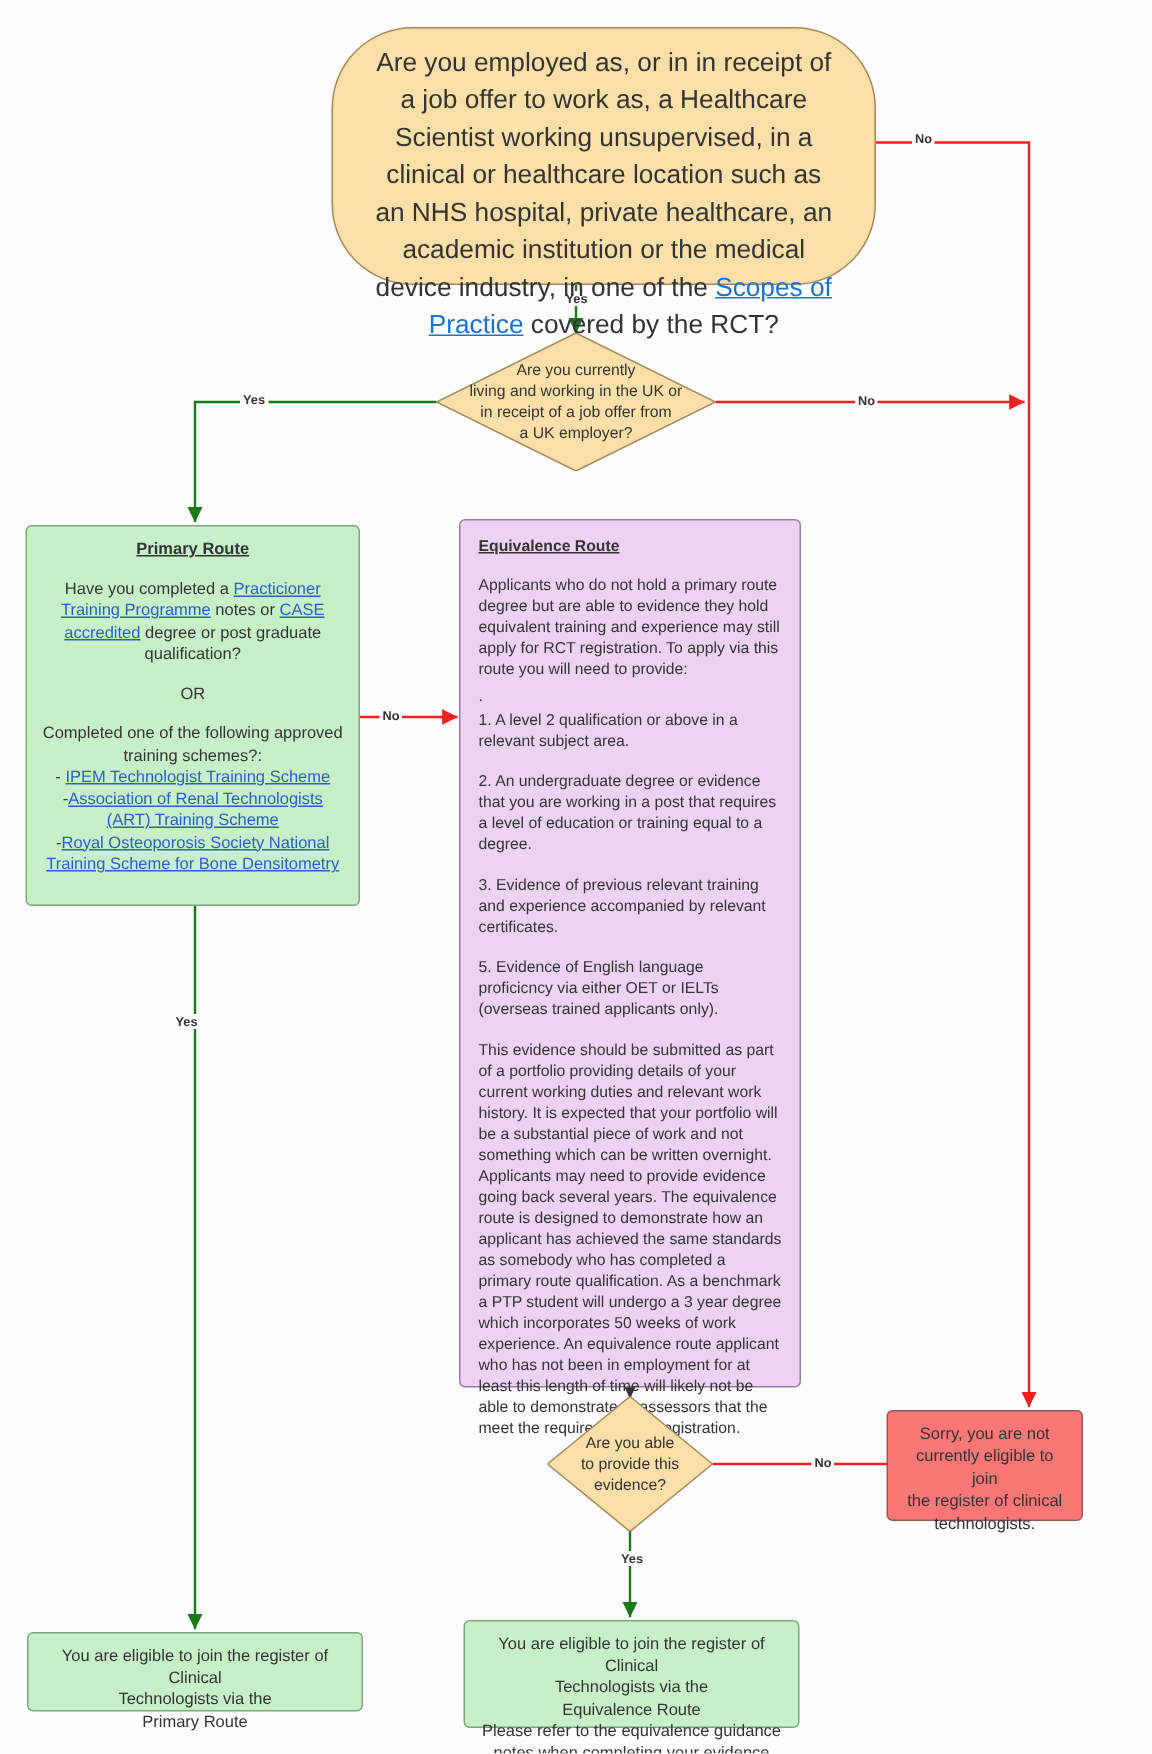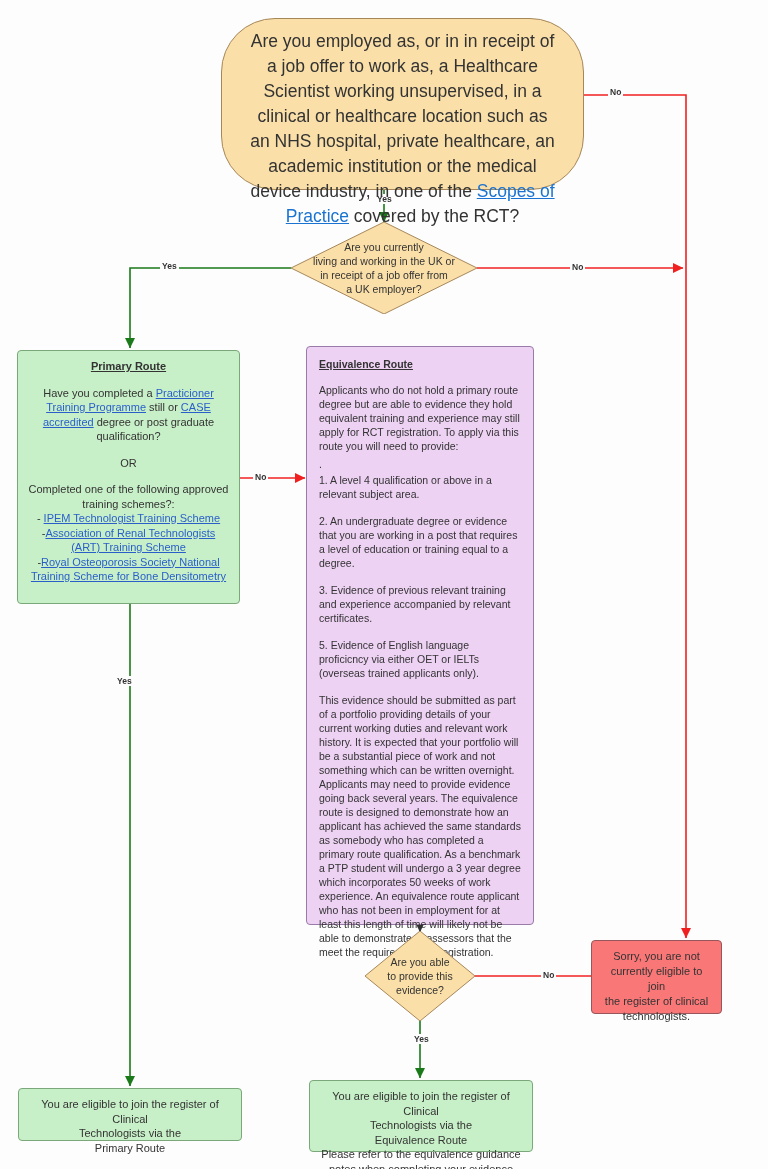--- a/index.html
+++ b/index.html
@@ -186,37 +186,37 @@
         <span>in receipt of a job offer from</span><br>
         <span>a UK employer?</span>
       </div>
     </div>
   </div>
 
   <div class="node node-box green-box" style="left:17px; top:350px; width:223px; height:254px;">
     <div class="inner">
       <span class="hdr">Primary Route</span>
       <span class="gap"></span>
-      <span>Have you completed a </span><a href="#">Practicioner Training Programme</a><span> still or </span><a href="#">CASE accredited</a><span> degree or post graduate qualification?</span>
+      <span>Have you completed a </span><a href="#">Practicioner Training Programme</a><span> notes or </span><a href="#">CASE accredited</a><span> degree or post graduate qualification?</span>
       <span class="gap"></span>
       <span class="b" style="display:block;">OR</span>
       <span class="gap"></span>
       <span style="display:block;">Completed one of the following approved training schemes?:</span>
       <span>- </span><a href="#">IPEM Technologist Training Scheme</a><br>
       <span>-</span><a href="#">Association of Renal Technologists (ART) Training Scheme</a><br>
       <span>-</span><a href="#">Royal Osteoporosis Society National Training Scheme for Bone Densitometry</a>
     </div>
   </div>
 
   <div class="node node-box purple-box" style="left:306px; top:346px; width:228px; height:579px;">
     <div class="inner">
       <span class="hdr" style="margin-bottom:12px;">Equivalence Route</span>
       <p class="para" style="margin-bottom:4px;">Applicants who do not hold a primary route degree but are able to evidence they hold equivalent training and experience may still apply for RCT registration. To apply via this route you will need to provide:</p>
       <p class="para" style="margin-bottom:2px;">.</p>
-      <p class="para">1.   A level 4 qualification or above in a relevant subject area.</p>
+      <p class="para">1.   A level 2 qualification or above in a relevant subject area.</p>
       <p class="para">2.   An undergraduate degree or evidence that you are working in a post that requires a level of education or training equal to a degree.</p>
       <p class="para">3.   Evidence of previous relevant training and experience accompanied by relevant certificates.</p>
       <p class="para">5.   Evidence of English language proficicncy via either OET or IELTs (overseas trained applicants only).</p>
       <p class="para">This evidence should be submitted as part of a portfolio providing details of your current working duties and relevant work history. It is expected that your portfolio will be a substantial piece of work and not something which can be written overnight. Applicants may need to provide evidence going back several years. The equivalence route is designed to demonstrate how an applicant has achieved the same standards as somebody who has completed a primary route qualification. As a benchmark a PTP student will undergo a 3 year degree which incorporates 50 weeks of work experience. An equivalence route applicant who has not been in employment for at least this length of time will likely not be able to demonstrate to assessors that the meet the requirements of registration.</p>
     </div>
   </div>
 
   <div class="diamond-wrap" style="left:365px; top:931px; width:110px; height:90px;">
     <svg class="diamond-shape" viewBox="0 0 110 90" preserveAspectRatio="none">
       <polygon points="55,0 110,45 55,90 0,45" fill="#fadfa8" stroke="#a6875a" stroke-width="1"></polygon>

